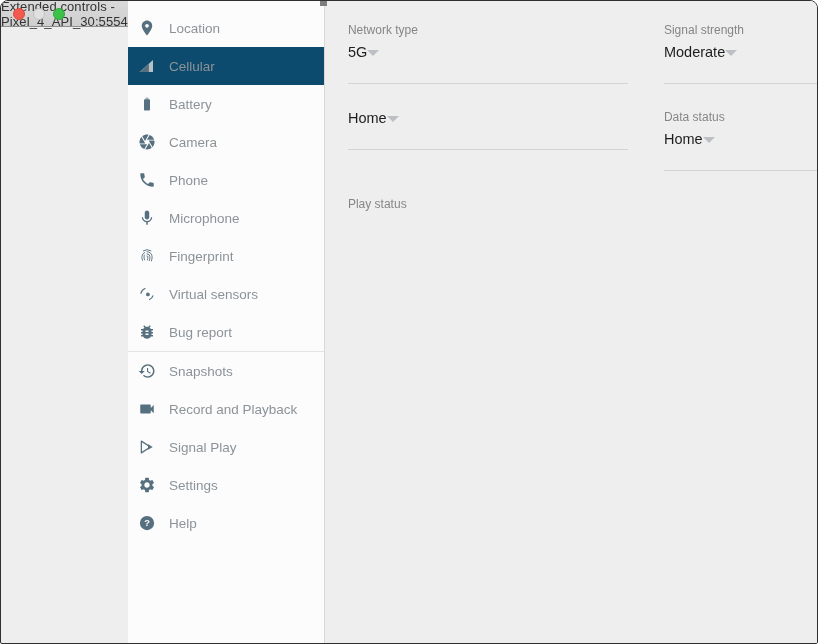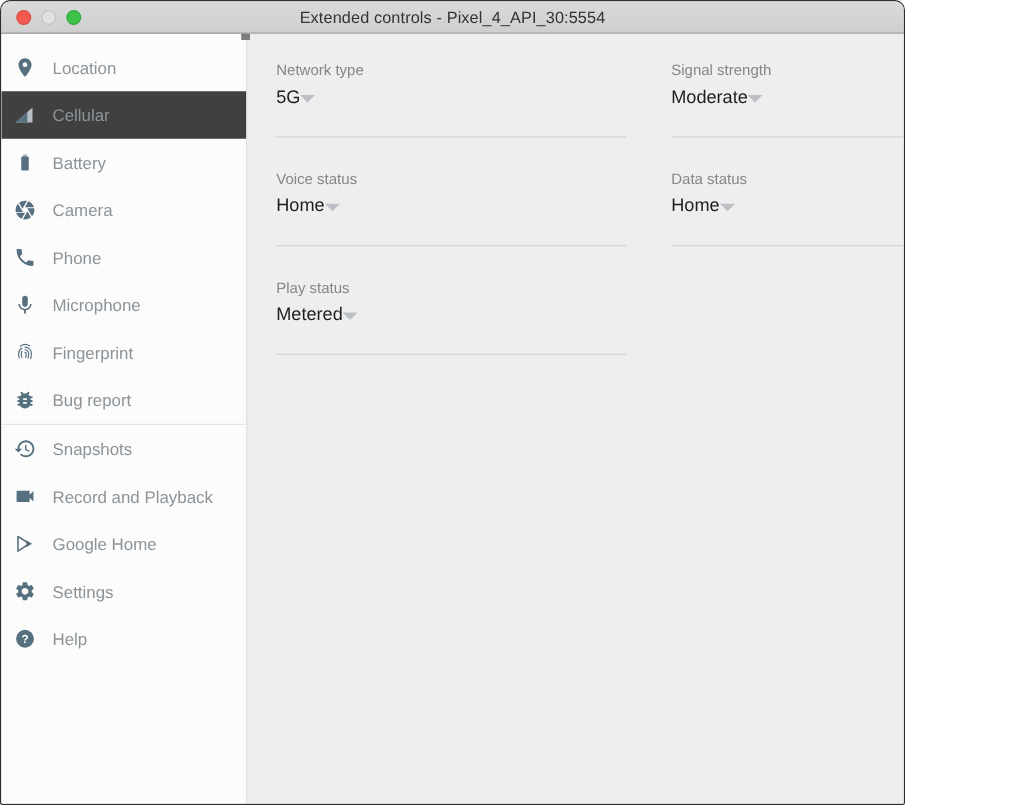--- a/index.html
+++ b/index.html
@@ -1,25 +1,25 @@
 <!DOCTYPE html>
 <html><head>
 <meta charset="utf-8">
 <style>
   * { box-sizing: border-box; margin: 0; padding: 0; }
   html,body { background:#ffffff; }
   body { font-family: "Liberation Sans", sans-serif; }
 
   .window {
-    width: 724px; height: 644px;
+    width: 818px; height: 644px;
     border: 1px solid #2f2f2f;
     border-radius: 8px 8px 2px 2px;
     overflow: hidden;
     position: relative;
-    display: flex; flex-direction: column;
+    display: flex; flex-direction: row;
     background: #eeeeee;
   }
 
   
   .titlebar {
     height: 26px; flex: 0 0 26px;
     background: linear-gradient(#dadada, #cfcfcf);
     border-bottom: 1px solid #8f8f8f;
     position: relative;
     display: flex; align-items: center; justify-content: center;
@@ -43,21 +43,21 @@
     border-right: 1px solid #d8d8d8;
     padding-top: 8px;
     overflow: hidden;
   }
   .side-item {
     height: 38px;
     display: flex; align-items: center;
     padding-left: 10px;
     cursor: default;
   }
-  .side-item.selected { background: #404040; }
+  .side-item.selected { background: #0c4a6e; }
   .side-icon { width: 18px; height: 18px; flex: 0 0 18px; margin-right: 13px; display:flex; align-items:center; justify-content:center; }
   .side-icon svg { display:block; }
   .side-label { font-size: 13.5px; color: #8c9398; white-space: nowrap; }
   .side-divider { height: 1px; background: #e4e4e4; }
 
   .content { flex: 1; background: #eeeeee; position: relative; }
   .scroll-notch {
     position: absolute; left: -5px; top: 0;
     width: 7px; height: 5px; background: #7d7d7d;
   }
@@ -169,20 +169,32 @@
               <path d="M12 6.2a6.8 6.8 0 0 1 6.8 6.8c0 2.1-.3 4-.9 5.6"></path>
               <path d="M12 9.1a3.9 3.9 0 0 1 3.9 3.9c0 1.9-.2 3.5-.7 5"></path>
               <path d="M12 11.9a1.2 1.2 0 0 1 1.2 1.2c0 1.5-.2 2.9-.5 4.1"></path>
               <path d="M8.9 7.3A6.8 6.8 0 0 0 5.2 13c0 1.8.2 3.4.7 4.8"></path>
               <path d="M8.5 10.8a3.9 3.9 0 0 0-.4 2.2c0 1.6.2 3 .6 4.2"></path>
             </svg>
         </span>
         <span class="side-label">Fingerprint</span>
       </div>
 
+      <div class="side-item">
+        <span class="side-icon">
+          <svg width="18" height="18" viewBox="0 0 24 24">
+              <circle cx="13.2" cy="12.6" r="2.5" fill="#57707f"></circle>
+              <g fill="none" stroke="#57707f" stroke-width="1.6" stroke-linecap="round">
+                <path d="M3.9 11A9 9 0 0 1 9.2 4.6"></path>
+                <path d="M19.8 14.6a7.2 7.2 0 0 1-4.4 4.8"></path>
+              </g>
+            </svg>
+        </span>
+        <span class="side-label">Virtual sensors</span>
+      </div>
 
       <div class="side-item">
         <span class="side-icon">
           <svg width="18" height="18" viewBox="0 0 24 24" fill="#57707f">
               <path d="M20 8h-2.81c-.45-.78-1.07-1.45-1.82-1.96L17 4.41 15.59 3l-2.17 2.17C12.96 5.06 12.49 5 12 5c-.49 0-.96.06-1.41.17L8.41 3 7 4.41l1.62 1.63C7.88 6.55 7.26 7.22 6.81 8H4v2h2.09c-.05.33-.09.66-.09 1v1H4v2h2v1c0 .34.04.67.09 1H4v2h2.81c1.04 1.79 2.97 3 5.19 3s4.15-1.21 5.19-3H20v-2h-2.09c.05-.33.09-.66.09-1v-1h2v-2h-2v-1c0-.34-.04-.67-.09-1H20V8zm-6 8h-4v-2h4v2zm0-4h-4v-2h4v2z"></path>
             </svg>
         </span>
         <span class="side-label">Bug report</span>
       </div>
 
@@ -206,21 +218,21 @@
         <span class="side-label">Record and Playback</span>
       </div>
 
       <div class="side-item">
         <span class="side-icon">
           <svg width="18" height="18" viewBox="0 0 24 24">
               <path d="M4.5 4.2L16.6 12 4.5 19.8z" fill="none" stroke="#57707f" stroke-width="1.7" stroke-linejoin="round"></path>
               <path d="M13.3 8.2l6.3 3.8-6.3 3.8z" fill="#57707f"></path>
             </svg>
         </span>
-        <span class="side-label">Google Home</span>
+        <span class="side-label">Signal Play</span>
       </div>
 
       <div class="side-item">
         <span class="side-icon">
           <svg width="18" height="18" viewBox="0 0 24 24" fill="#57707f">
               <path d="M19.14 12.94c.04-.3.06-.61.06-.94 0-.32-.02-.64-.07-.94l2.03-1.58c.18-.14.23-.41.12-.61l-1.92-3.32c-.12-.22-.37-.29-.59-.22l-2.39.96c-.5-.38-1.03-.7-1.62-.94l-.36-2.54c-.04-.24-.24-.41-.48-.41h-3.84c-.24 0-.43.17-.47.41l-.36 2.54c-.59.24-1.13.57-1.62.94l-2.39-.96c-.22-.08-.47 0-.59.22L2.74 8.87c-.12.21-.08.47.12.61l2.03 1.58c-.05.3-.09.63-.09.94s.02.64.07.94l-2.03 1.58c-.18.14-.23.41-.12.61l1.92 3.32c.12.22.37.29.59.22l2.39-.96c.5.38 1.03.7 1.62.94l.36 2.54c.05.24.24.41.48.41h3.84c.24 0 .44-.17.47-.41l.36-2.54c.59-.24 1.13-.56 1.62-.94l2.39.96c.22.08.47 0 .59-.22l1.92-3.32c.12-.22.07-.47-.12-.61l-2.01-1.58zM12 15.6c-1.98 0-3.6-1.62-3.6-3.6s1.62-3.6 3.6-3.6 3.6 1.62 3.6 3.6-1.62 3.6-3.6 3.6z"></path>
             </svg>
         </span>
         <span class="side-label">Settings</span>
       </div>
@@ -252,39 +264,34 @@
 
         <div class="field">
           <div class="field-label">Signal strength</div>
           <div class="field-select">
             <span class="field-value">Moderate</span>
             <span class="dropdown-arrow"></span>
           </div>
         </div>
 
         <div class="field">
-          <div class="field-label">Voice status</div>
           <div class="field-select">
             <span class="field-value">Home</span>
             <span class="dropdown-arrow"></span>
           </div>
         </div>
 
         <div class="field">
           <div class="field-label">Data status</div>
           <div class="field-select">
             <span class="field-value">Home</span>
             <span class="dropdown-arrow"></span>
           </div>
         </div>
 
         <div class="field">
           <div class="field-label">Play status</div>
-          <div class="field-select">
-            <span class="field-value">Metered</span>
-            <span class="dropdown-arrow"></span>
-          </div>
         </div>
 
       </div>
     </div>
   </div>
 </div>
 
 </body></html>

